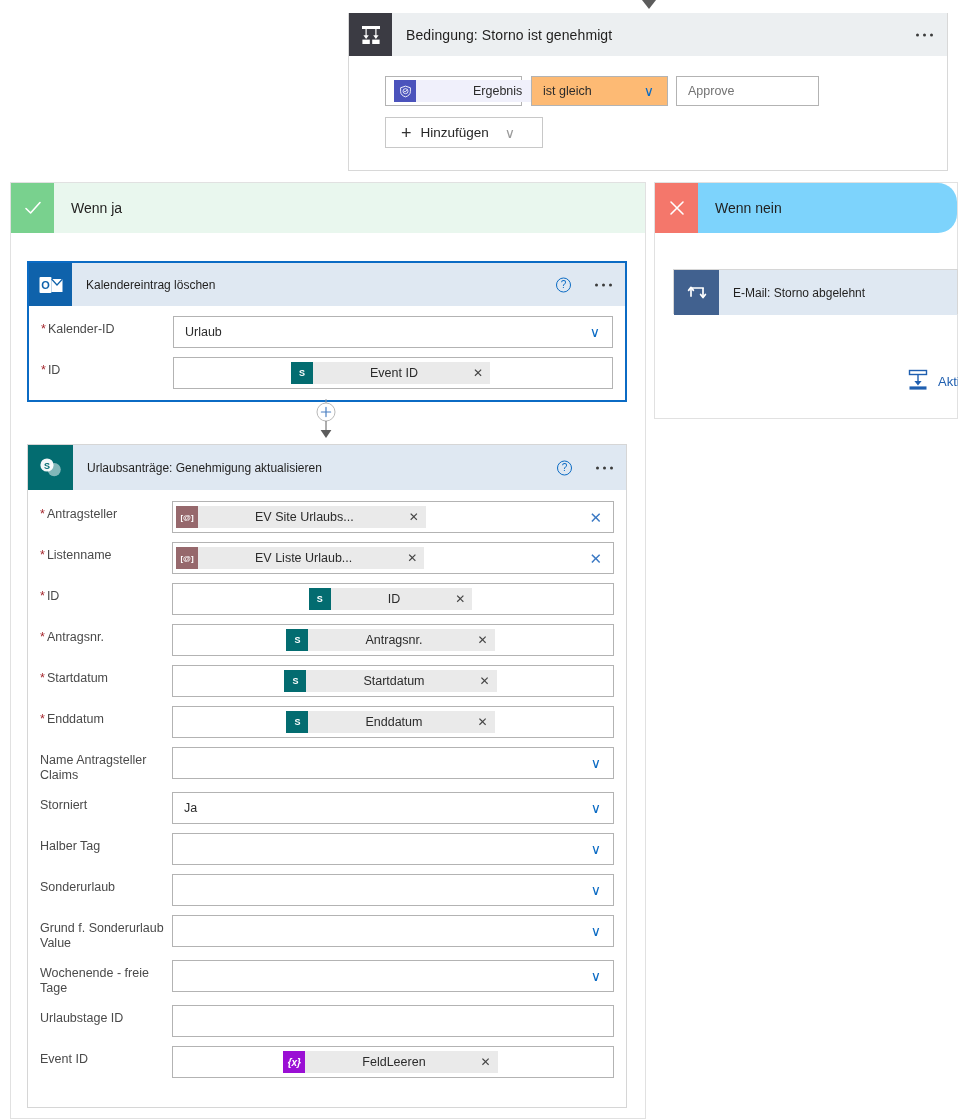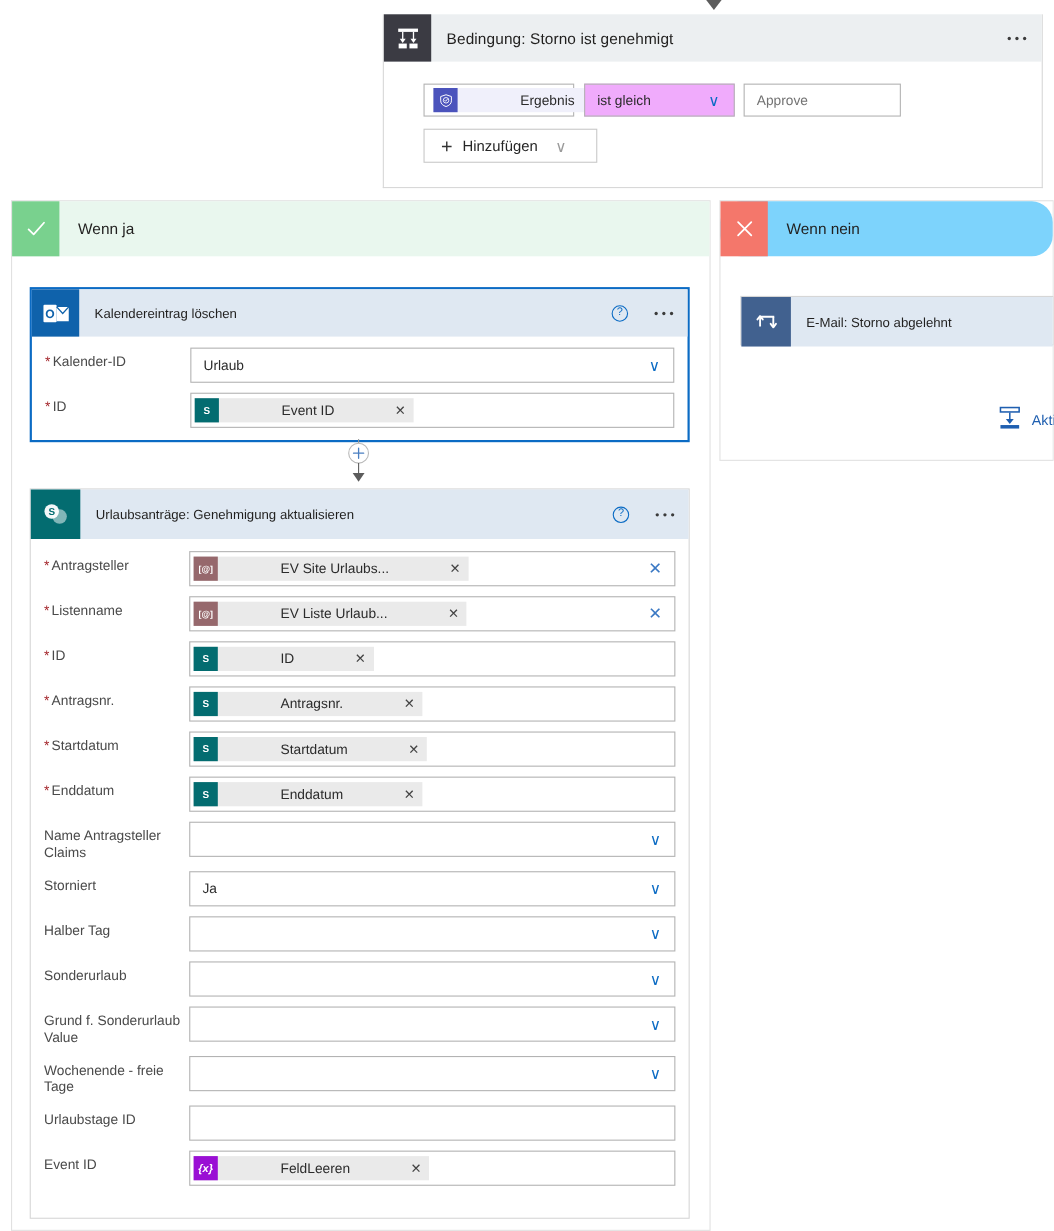--- a/index.html
+++ b/index.html
@@ -68,21 +68,21 @@
   .tok-atsign { background: #96686c; font-size: 8px !important; }
   .tok-variable { background: #9a0fd4; font-style: italic; font-size: 10px !important; }
   .tok-approval { background: #4b53bc; }
   .token-lav { background: #f0f0fb; }
 
   .cond-operand {
     width: 137px; height: 30px; border: 1px solid #b3b3b3; background: #fff;
     display: flex; align-items: center; padding-left: 5px;
   }
   .cond-operator {
-    width: 137px; height: 30px; border: 1px solid #b3b3b3; background: #f0abfc;
+    width: 137px; height: 30px; border: 1px solid #b3b3b3; background: #fdba74;
     margin-left: 9px; display: flex; align-items: center;
     justify-content: space-between; padding: 0 9px 0 11px; cursor: pointer;
     font-size: 12.5px; color: #2b2b2b;
   }
   .cond-value {
     width: 143px; height: 30px; border: 1px solid #b3b3b3; background: #fff;
     margin-left: 8px; display: flex; align-items: center; padding-left: 11px;
     font-size: 12.5px; color: #737373;
   }
   .btn-add {
@@ -149,20 +149,21 @@
   .flabel {
     width: 132px; flex: 0 0 132px; font-size: 12.5px; color: #4a4a4a;
     padding-top: 6px; line-height: 15px;
   }
   .flabel .req { color: #a4262c; margin-right: 2px; }
   .fctl { flex: 1; }
   .ctl-box {
     border: 1px solid #b3b3b3; background: #fff; min-height: 29px;
     display: flex; align-items: center; position: relative;
     padding-right: 8px;
+    justify-content: center;
   }
   .ctl-box.tall { min-height: 32px; }
   .ctl-text { padding-left: 11px; font-size: 12.5px; color: #2b2b2b; }
   .chev {
     margin-left: auto; color: #0b6bc4; font-size: 14px; line-height: 1;
     padding-right: 4px; user-select: none;
   }
   .clear-x {
     margin-left: auto; color: #3b79c4; font-size: 15px; line-height: 1;
     padding-right: 3px; cursor: pointer; font-weight: 300;

